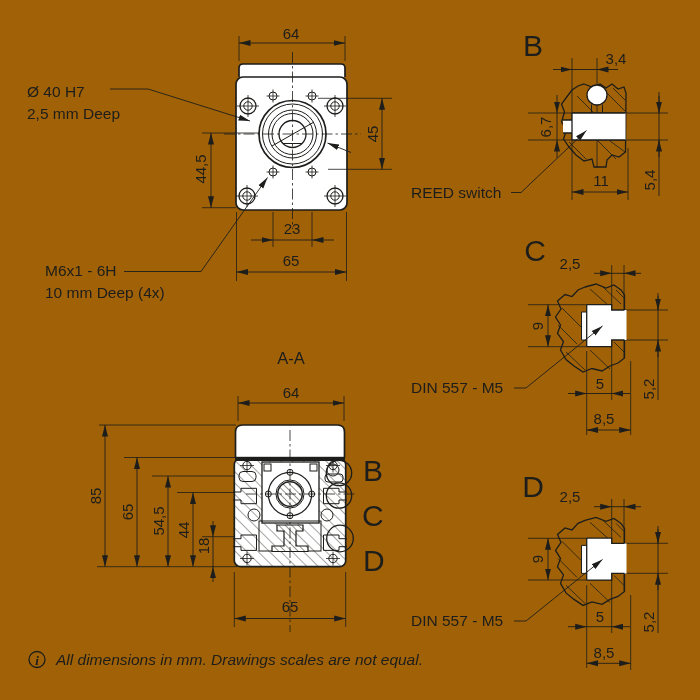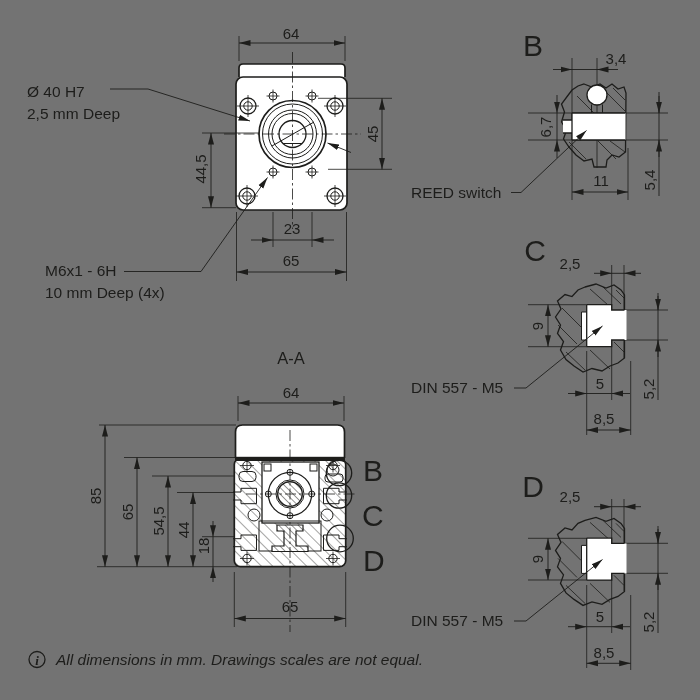--- a/index.html
+++ b/index.html
@@ -1,16 +1,16 @@
 <!DOCTYPE html>
 <html><head>
 <meta charset="utf-8">
 <style>
   html,body{margin:0;padding:0;background:#fff;}
-  .stage{width:700px;height:700px;background:#737373;position:relative;font-family:"Liberation Sans",sans-serif;}
+  .stage{width:700px;height:700px;background:#a16207;position:relative;font-family:"Liberation Sans",sans-serif;}
   svg text{fill:#1d1d1b;font-family:"Liberation Sans",sans-serif;}
   .t{font-size:15px;}
   .tl{font-size:15.5px;}
   .tt{font-size:30px;}
   .ta{font-size:16.5px;}
   .foot{font-size:15.5px;font-style:italic;}
   .iico{font-size:13px;font-weight:600;font-style:italic;font-family:"Liberation Serif",serif;}
   .out{stroke:#1d1d1b;stroke-width:1.7;fill:none;}
   .outw{stroke:#1d1d1b;stroke-width:1.7;fill:#fff;}
   .med{stroke:#1d1d1b;stroke-width:1.3;fill:none;}

